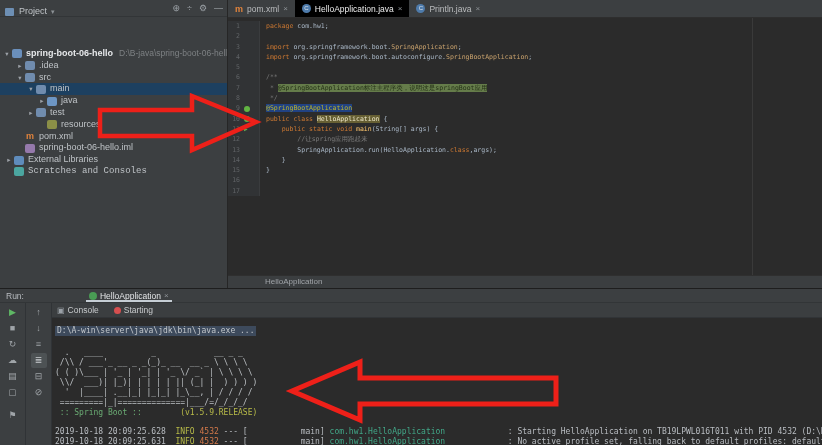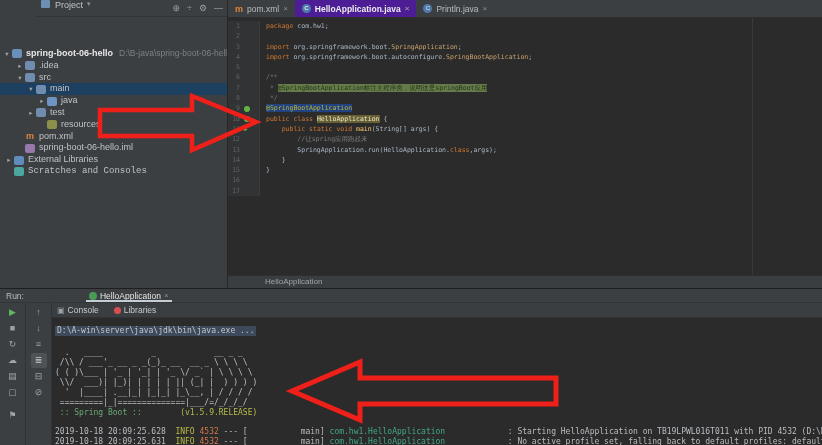--- a/index.html
+++ b/index.html
@@ -2,21 +2,21 @@
 <html><head>
 <meta charset="utf-8">
 <style>
   html,body{margin:0;padding:0;background:#1e1e1e;}
   *{box-sizing:border-box;}
   #app{position:relative;width:822px;height:445px;background:#2b2b2b;overflow:hidden;
        font-family:"Liberation Sans",sans-serif;-webkit-font-smoothing:antialiased;}
   
   .top{height:288px;display:flex;}
   .project{width:228px;flex:none;background:#3c3f41;position:relative;border-right:1px solid #262626;}
-  .p-header{height:17px;display:flex;align-items:flex-start;font-size:9px;color:#bfc3c7;border-bottom:1px solid #323537;padding-left:5px;margin-left:36px;}
+  .p-header{height:17px;display:flex;align-items:flex-end;font-size:9px;color:#bfc3c7;border-bottom:1px solid #323537;padding-left:5px;}
   .p-win-icon{width:9px;height:8px;background:#6d8fb4;border-radius:1px;margin-right:5px;}
   .p-caret{margin-left:4px;color:#8e9397;font-size:7px;}
   .p-header-icons{position:absolute;right:4px;top:2px;display:flex;gap:7px;}
   .p-header-icons span{color:#9aa0a5;font-size:9px;line-height:12px;}
   .tree{padding-top:3px;}
   .trow{height:11.8px;line-height:11.8px;display:flex;align-items:center;font-size:9px;color:#bfc3c7;white-space:nowrap;overflow:hidden;}
   .trow.sel{background:#1d4060;}
   .arrow{width:10px;flex:none;text-align:center;color:#9da2a8;font-size:6.5px;}
   .ticon{width:10px;height:9px;border-radius:2px;flex:none;margin-right:4px;display:inline-block;text-align:center;}
   .ticon-project{background:#6a8fbb;}
@@ -27,21 +27,21 @@
   .ticon-maven{background:none;color:#e0833c;font-weight:bold;font-size:9px;line-height:9px;}
   .ticon-iml{background:#9579ab;}
   .ticon-libraries{background:#5f8cbc;}
   .ticon-scratches{background:#4ba6a0;}
   .tlabel.b{font-weight:bold;color:#e6e8ea;}
   .tpath{color:#7d8083;font-size:8.5px;margin-left:6px;}
   
   .editor{flex:1;min-width:0;position:relative;background:#2b2b2b;}
   .tabbar{height:18px;background:#3c3f41;display:flex;align-items:stretch;border-bottom:1px solid #2e2e2e;}
   .etab{display:flex;align-items:center;gap:4px;padding:0 7px;font-size:8.5px;color:#babcbe;}
-  .etab.active{background:#4c1d95;color:#ececec;font-weight:bold;}
+  .etab.active{background:#000000;color:#ececec;}
   .tab-close{color:#8d9296;font-size:8px;}
   .cicon{width:9px;height:9px;border-radius:50%;background:#4e7bab;color:#dfe6ee;font-size:6px;line-height:9px;text-align:center;flex:none;}
   .micon{color:#e0833c;font-weight:bold;font-size:9px;flex:none;}
   .code-wrap{position:absolute;top:18px;left:0;right:0;bottom:13px;overflow:hidden;padding-top:3px;}
   .margin-guide{position:absolute;top:18px;bottom:13px;left:524px;width:1px;background:#3a3a3a;}
   .cl{display:flex;height:10.3px;line-height:10.3px;font-family:"DejaVu Sans Mono",monospace;font-size:6.5px;}
   .ln{width:15px;flex:none;text-align:right;padding-right:3px;color:#606366;background:#313335;}
   .gut{width:17px;flex:none;background:#313335;border-right:1px solid #3a3c3e;margin-right:6px;display:flex;align-items:center;gap:1px;padding-left:1px;}
   .gi-bean{width:6px;height:6px;border-radius:50%;background:#62b543;display:inline-block;}
   .gi-run{color:#5fad53;font-size:6px;line-height:6px;}
@@ -305,21 +305,21 @@
           <span class="ic">⊘</span>
         </div>
       <div class="console">
         <div class="view-tabs">
           <span class="view-tab">
             <span class="vt-console-icon">▣</span>
             <span>Console</span>
           </span>
           <span class="view-tab">
             <span class="vt-endpoints-icon"></span>
-            <span>Libraries</span>
+            <span>Starting</span>
           </span>
         </div>
         <div class="console-out">
           <span class="cmd">D:\A-win\server\java\jdk\bin\java.exe ...</span>
           <pre class="banner">  .   ____          _            __ _ _
  /\\ / ___'_ __ _ _(_)_ __  __ _ \ \ \ \
 ( ( )\___ | '_ | '_| | '_ \/ _` | \ \ \ \
  \\/  ___)| |_)| | | | | || (_| |  ) ) ) )
   '  |____| .__|_| |_|_| |_\__, | / / / /
  =========|_|==============|___/=/_/_/_/</pre>

